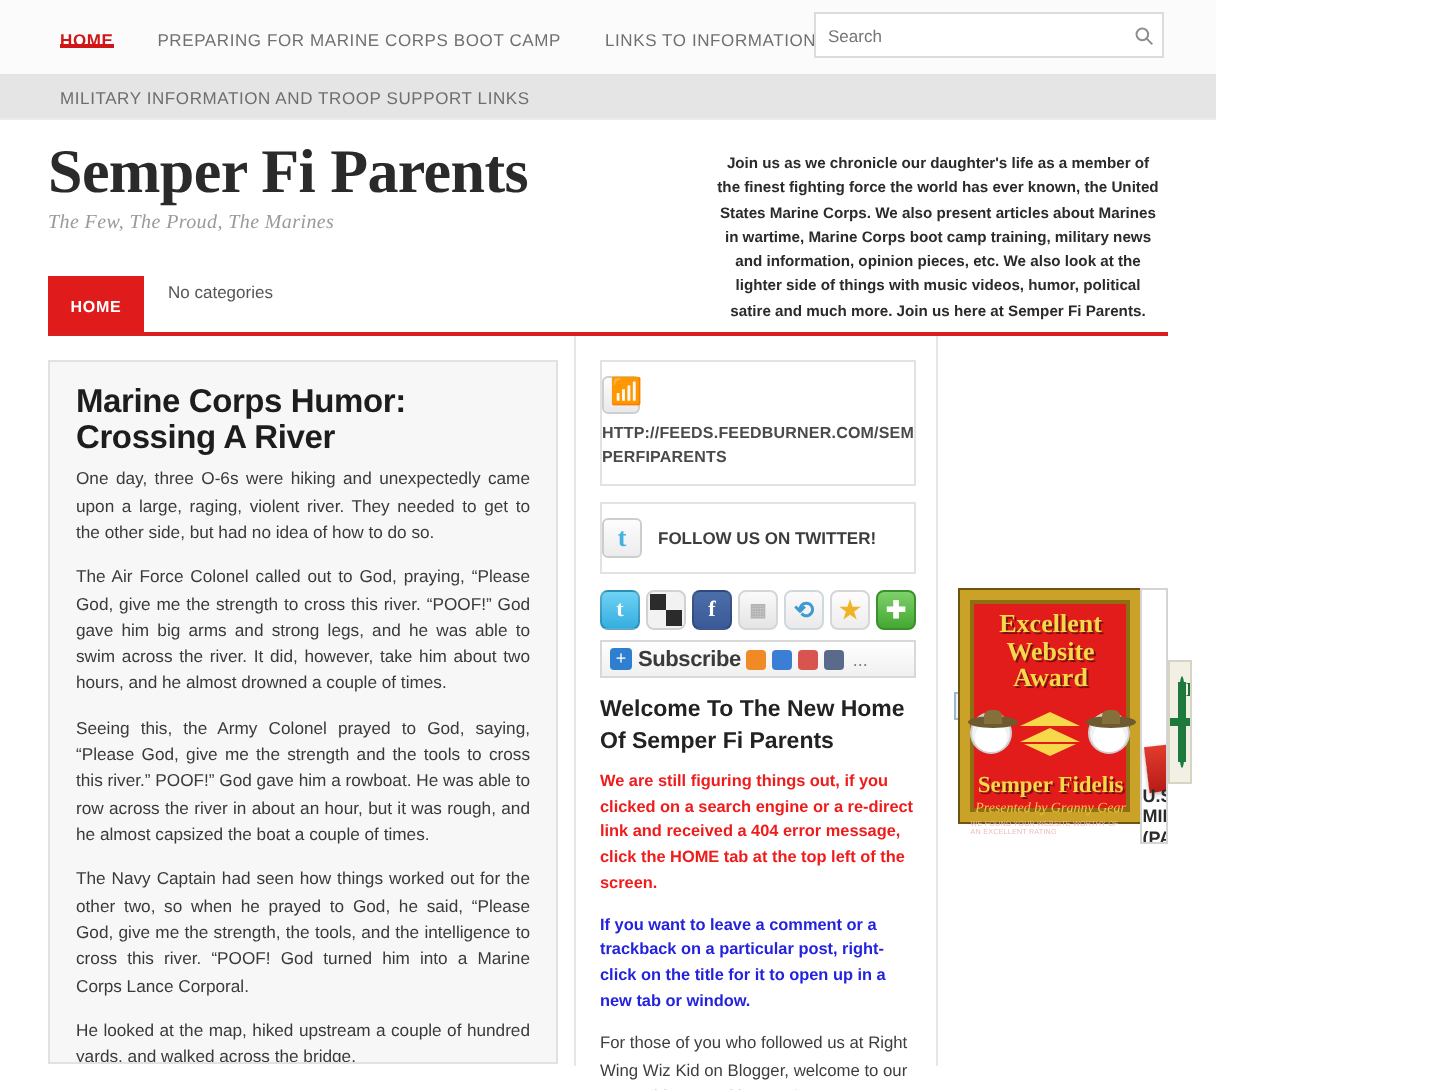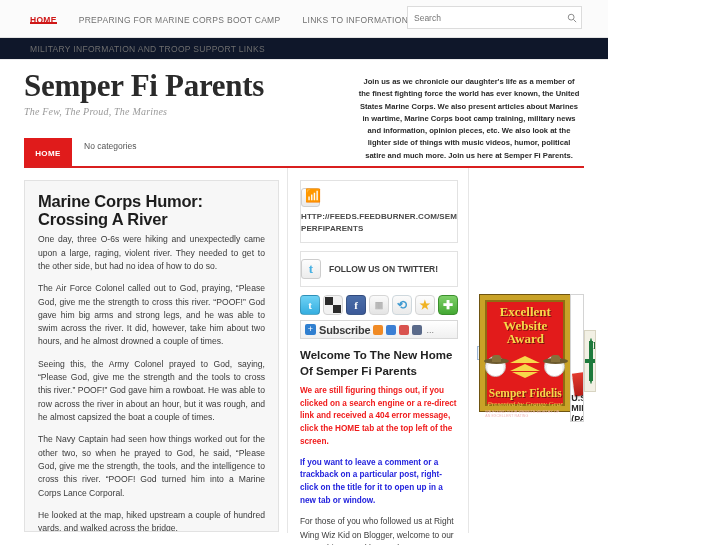--- a/index.html
+++ b/index.html
@@ -58,21 +58,21 @@
   }
   .search-icon {
     width: 18px; height: 100%;
     display: flex; align-items: center; justify-content: center;
     color: #8e8e8e; font-size: 11px;
   }
 
   
   .subnav {
     height: 22px;
-    background: #0f172a;
+    background: #e5e5e5;
     padding-left: 30px;
     display: flex; align-items: center;
     border-bottom: 1px solid #ececec;
   }
   .subnav .navitem2 {
     font-size: 8.5px; color: #6e6e6e;
     letter-spacing: 0.3px; text-transform: uppercase;
     cursor: pointer;
   }
 

